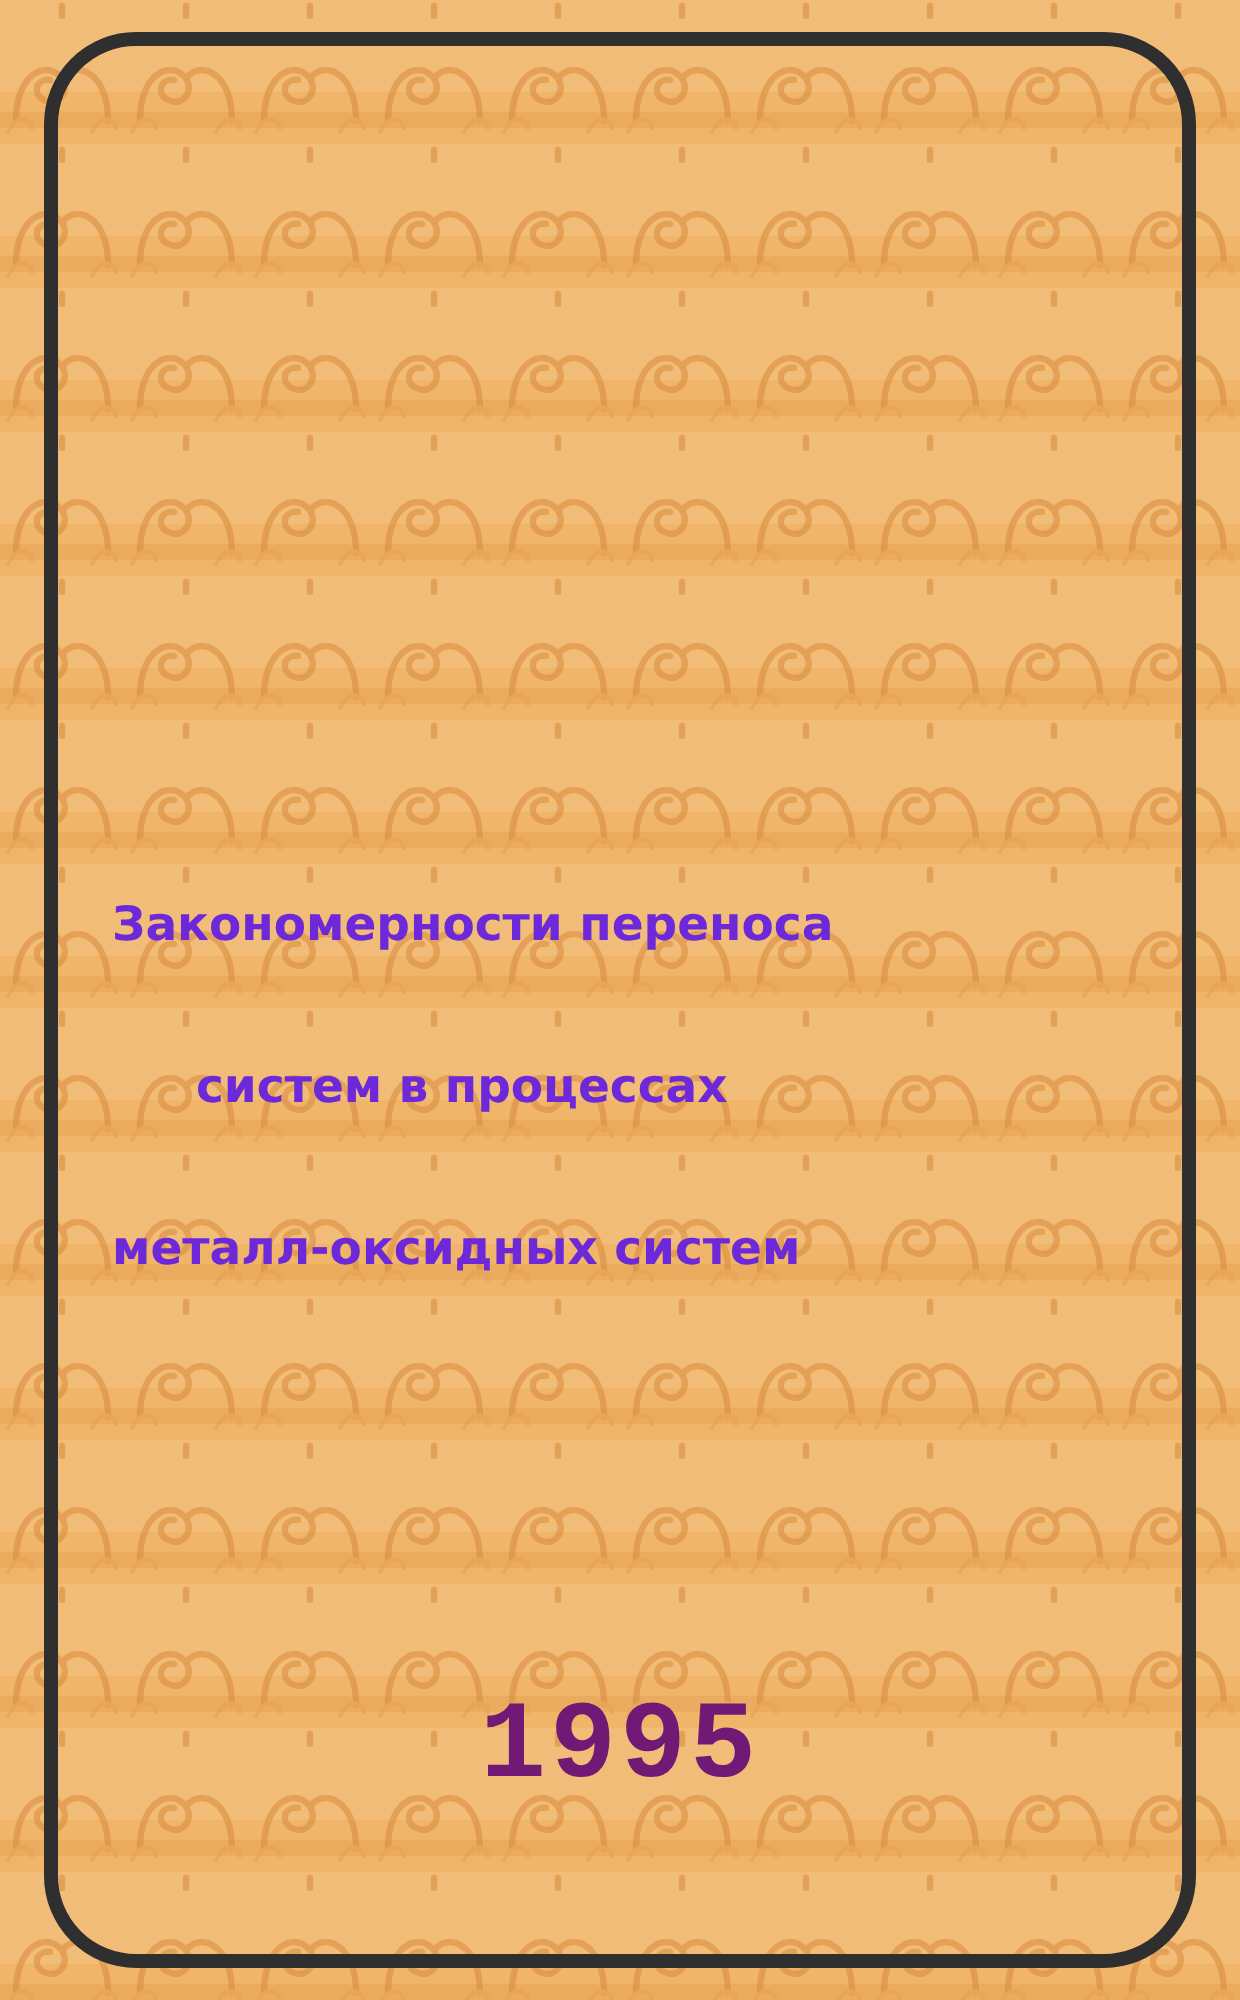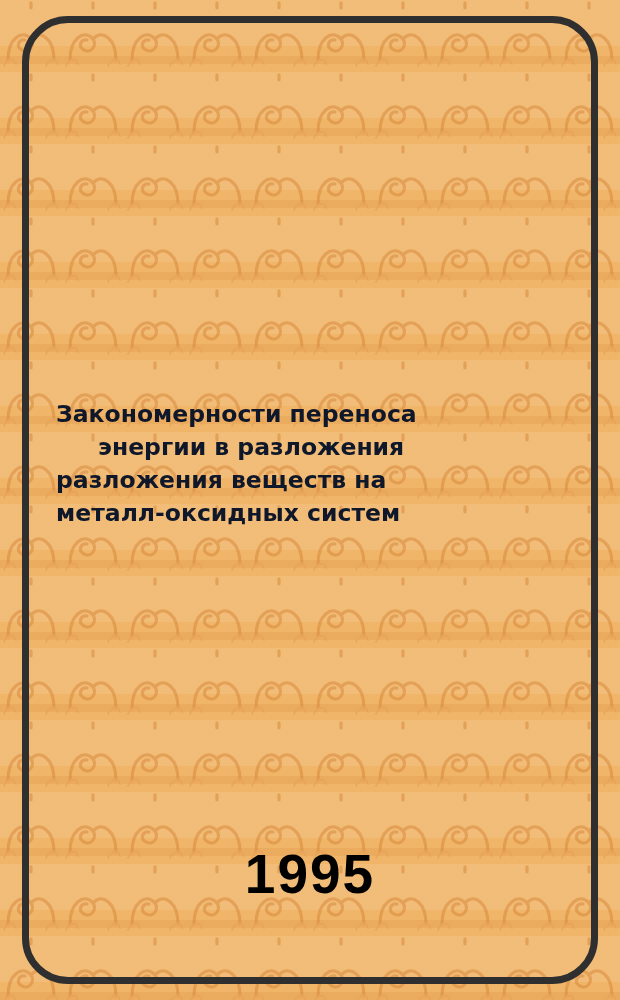--- a/index.html
+++ b/index.html
@@ -56,40 +56,41 @@
     position: absolute;
     left: 56px;
     top: 398px;
     width: 508px;
     text-align: left;
   }
   .title-line {
     font-family: "DejaVu Sans", sans-serif;
     font-size: 23.5px;
     font-weight: 700;
-    color: #0f172a;
+    color: #6d28d9;
     line-height: 33px;
     white-space: nowrap;
+    margin-top: 48px;
   }
   .title-line.indent1 { padding-left: 0px; }
   .title-line.indent2 { padding-left: 42px; }
   .title-line.indent3 { padding-left: 0px; }
   .title-line.indent4 { padding-left: 0px; }
   .title-line.indent5 { padding-left: 0px; }
 
   .year {
     position: absolute;
     left: 0;
     right: 0;
     top: 842px;
     text-align: center;
-    font-family: Liberation Sans, sans-serif;
+    font-family: Liberation Mono, monospace;
     font-size: 55px;
     font-weight: 700;
-    color: #000000;
+    color: #701a75;
     letter-spacing: 2px;
   }
 </style>
 </head>
 <body>
 
 <div class="page">
 
   <div class="stripes"></div>
 
@@ -107,20 +108,19 @@
         </g>
       </pattern>
     </defs>
     <rect x="0" y="0" width="620" height="1000" fill="url(#curls)"></rect>
   </svg>
 
   <div class="frame"></div>
 
   <div class="title-block">
     <div class="title-line indent1">Закономерности переноса</div>
-    <div class="title-line indent2">энергии в разложения</div>
-    <div class="title-line indent4">разложения веществ на</div>
+    <div class="title-line indent2">систем в процессах</div>
     <div class="title-line indent5">металл-оксидных систем</div>
   </div>
 
   <div class="year">1995</div>
 
 </div>
 
 </body></html>

